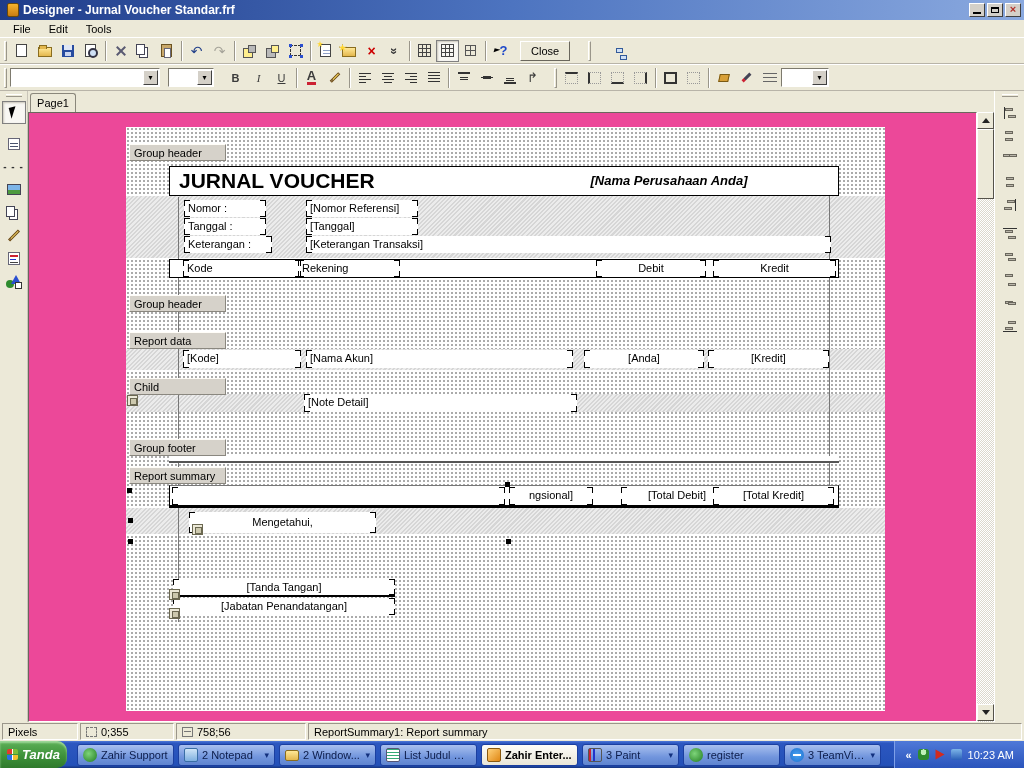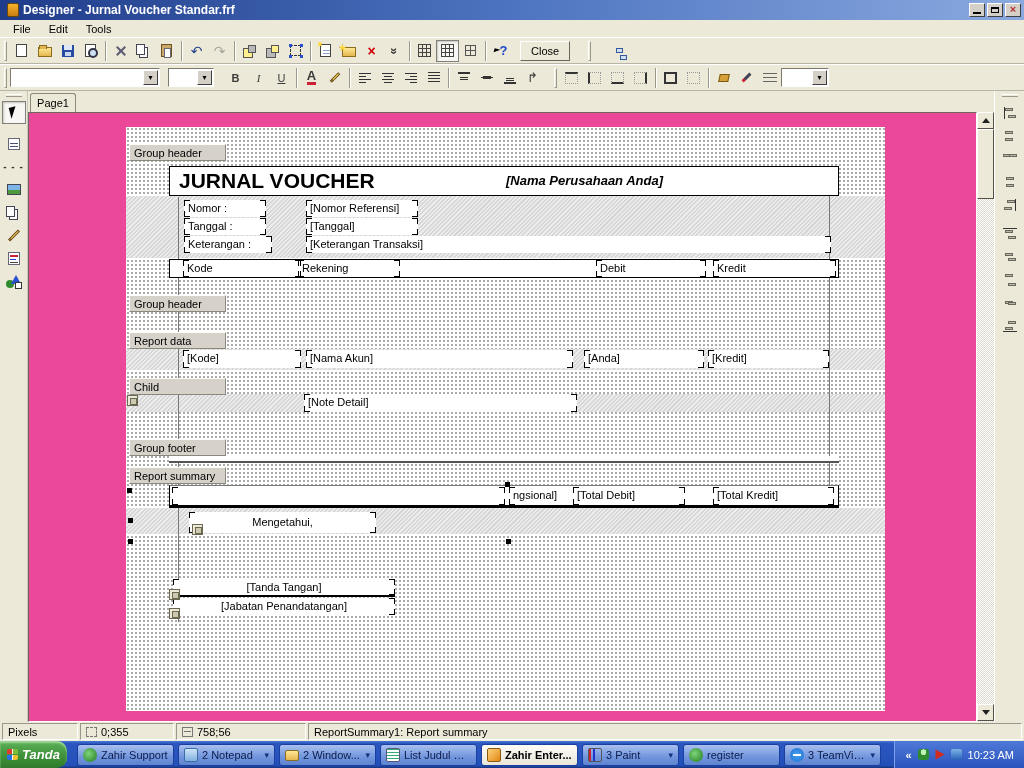--- a/index.html
+++ b/index.html
@@ -108,26 +108,26 @@
 .thumb{position:absolute;left:0;top:17px;width:17px;height:70px;background:#ece9d8;border:1px solid;border-color:#fff #55524a #55524a #fff}
 
 #page{position:absolute;left:97px;top:14px;width:759px;height:584px;background:#fff;background-image:radial-gradient(circle,#a8a8a8 0.7px,transparent 0.9px);background-size:4px 4px;overflow:hidden}
 .hatch{position:absolute;left:0;width:759px;background:repeating-linear-gradient(135deg,#ececec 0 1.5px,#d6d6d6 1.5px 3px);z-index:1}
 .bandlabel{position:absolute;left:3px;width:97px;height:17px;background:#d6d2ca;border:1px solid;border-color:#fffdf8 #8a877f #8a877f #fffdf8;padding:2px 4px;z-index:2;white-space:nowrap;overflow:hidden}
 .bandlabel:after{content:"";position:absolute;left:99px;top:2px;height:11px;border-left:2px dashed #000}
 .wband{position:absolute;background:#fff;border:1px solid #000;z-index:2}
 .guide{position:absolute;width:1px;background:#777;z-index:1}
 .obj{position:absolute;z-index:3;background-color:#fff;background-image:linear-gradient(#000,#000),linear-gradient(#000,#000),linear-gradient(#000,#000),linear-gradient(#000,#000),linear-gradient(#000,#000),linear-gradient(#000,#000),linear-gradient(#000,#000),linear-gradient(#000,#000);background-position:0 0,0 0,100% 0,100% 0,0 100%,0 100%,100% 100%,100% 100%;background-size:6px 1px,1px 6px,6px 1px,1px 6px,6px 1px,1px 6px,6px 1px,1px 6px;background-repeat:no-repeat;font-size:11px;line-height:14px;padding:1px 4px;white-space:nowrap;overflow:hidden}
 .obj.trans{background-color:transparent}
-.obj.r{text-align:left}.obj.c{text-align:center}
+.obj.r{text-align:center}.obj.c{text-align:center}
 .seldot{position:absolute;width:5px;height:5px;background:#000;z-index:4}
 .anch{position:absolute;width:11px;height:11px;background:#ece9d8;border:1px solid #6b6851;z-index:4}
 .anch:after{content:"";position:absolute;left:2px;top:2px;width:5px;height:5px;border:1px solid #6b6851;background:#cdc9ae}
 #jvtitle{position:absolute;z-index:3;font-size:21px;font-weight:bold;letter-spacing:0;line-height:26px;white-space:nowrap}
-#company{position:absolute;z-index:3;font-size:13px;font-weight:bold;font-style:italic;text-align:left;white-space:nowrap}
+#company{position:absolute;z-index:3;font-size:13px;font-weight:bold;font-style:italic;text-align:center;white-space:nowrap}
 
 #statusbar{position:absolute;left:0;top:722px;width:1024px;height:19px;background:#ece9d8;display:flex;gap:2px;padding:1px 2px}
 .spanel{height:17px;border:1px solid;border-color:#9a968a #fff #fff #9a968a;display:flex;align-items:center;gap:4px;padding:0 5px;background:#ece9d8}
 .st-pos{width:11px;height:10px;border:1px dashed #777}
 .st-size{width:11px;height:10px;border:1px solid #777;background:linear-gradient(#777,#777) 50% 50%/7px 1px no-repeat}
 
 #taskbar{position:absolute;left:0;top:741px;width:1024px;height:27px;background:linear-gradient(#4f79d8 0%,#2c57c0 8%,#2350b8 90%,#15337c 100%);display:flex;align-items:center}
 #startbtn{height:27px;width:67px;background:linear-gradient(#5eb158 0%,#3c8f38 60%,#2f7a2c 100%);border-radius:0 10px 10px 0;display:flex;align-items:center;justify-content:center;gap:4px;color:#fff;font-weight:bold;font-style:italic;font-size:13px;box-shadow:inset 0 2px 2px #9fd89a;margin-right:8px}
 .winflag{width:11px;height:11px;background-image:linear-gradient(90deg,#e23a2e 48%,#fff 48% 52%,#7bbf3a 52%),linear-gradient(90deg,#2a6fe8 48%,#fff 48% 52%,#f3c12e 52%);background-size:100% 48%;background-position:0 0,0 100%;background-repeat:no-repeat;border-radius:2px}
 .task{height:22px;width:97px;margin:0 2px;border-radius:3px;border:1px solid #1b3fa0;background:linear-gradient(#a9c0ee,#7195dd 60%,#5f84cf);display:flex;align-items:center;gap:4px;padding:0 5px;color:#0c1c4a;overflow:hidden;white-space:nowrap;font-size:11px}
@@ -414,21 +414,21 @@
         <div class="obj r" style="left:582px;top:223px;width:121px;height:18px">[Kredit]</div>
 
         <div class="anch" style="left:1px;top:268px"></div>
         <div class="obj" style="left:178px;top:267px;width:273px;height:18px">[Note Detail]</div>
 
         <div class="wband" style="left:43px;top:329px;width:670px;height:7px;border:none;border-bottom:2px solid #555"></div>
 
         <div class="wband" style="left:43px;top:358px;width:670px;height:23px;border-top:1px solid #777;border-bottom:3px solid #000"></div>
         <div class="obj" style="left:46px;top:360px;width:333px;height:18px"></div>
         <div class="obj r" style="left:383px;top:360px;width:84px;height:18px">ngsional]</div>
-        <div class="obj r" style="left:447px;top:360px;width:112px;height:18px">[Total Debit]</div>
+        <div class="obj r" style="left:495px;top:360px;width:112px;height:18px">[Total Debit]</div>
         <div class="obj r" style="left:587px;top:360px;width:121px;height:18px">[Total Kredit]</div>
 
         <div class="seldot" style="left:379px;top:355px"></div>
         <div class="seldot" style="left:1px;top:361px"></div>
         <div class="seldot" style="left:2px;top:391px"></div>
         <div class="seldot" style="left:2px;top:412px"></div>
         <div class="seldot" style="left:380px;top:412px"></div>
 
         <div class="obj c" style="left:63px;top:385px;width:187px;height:21px;line-height:18px">Mengetahui,</div>
         <div class="anch" style="left:66px;top:397px"></div>

